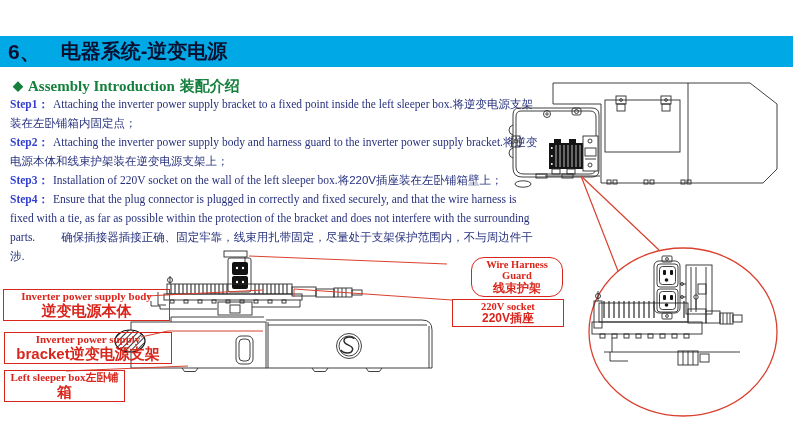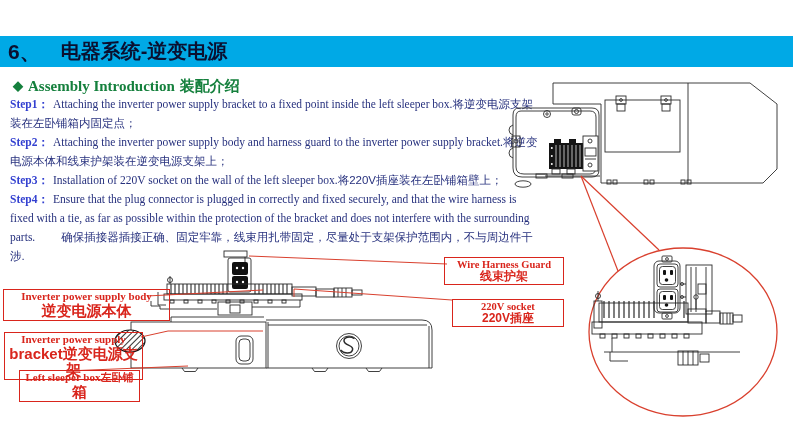--- a/index.html
+++ b/index.html
@@ -29,23 +29,23 @@
 
   
   .diagram{position:absolute;left:0;top:0;width:793px;height:446px;}
 
   
   .callout{position:absolute;border:1.5px solid #d9251c;color:#d9251c;text-align:center;
            font-weight:bold;line-height:1.08;padding:1px 2px;box-sizing:border-box;background:transparent;}
   .callout .l1{display:block;font-size:11px;}
   .callout .l2{display:block;font-size:15px;font-family:"Liberation Sans",sans-serif;}
   #callout-body{left:3px;top:289px;width:167px;}
-  #callout-bracket{left:4px;top:332px;width:139px;}
-  #callout-sleeper{left:19px;top:370px;width:121px;}
-  #callout-whg{left:444px;top:257px;width:120px;}
+  #callout-bracket{left:4px;top:332px;width:168px;}
+  #callout-sleeper{left:4px;top:370px;width:121px;}
+  #callout-whg{left:471px;top:257px;width:92px;border-radius:13px;}
   #callout-socket{left:452px;top:289px;width:112px;margin-top:10px;}
   #callout-whg .l1,#callout-socket .l1{font-size:10.5px;}
   #callout-whg .l2,#callout-socket .l2{font-size:12px;}
 </style>
 </head>
 <body>
 
 <div class="page">
 
   <div class="titlebar">

